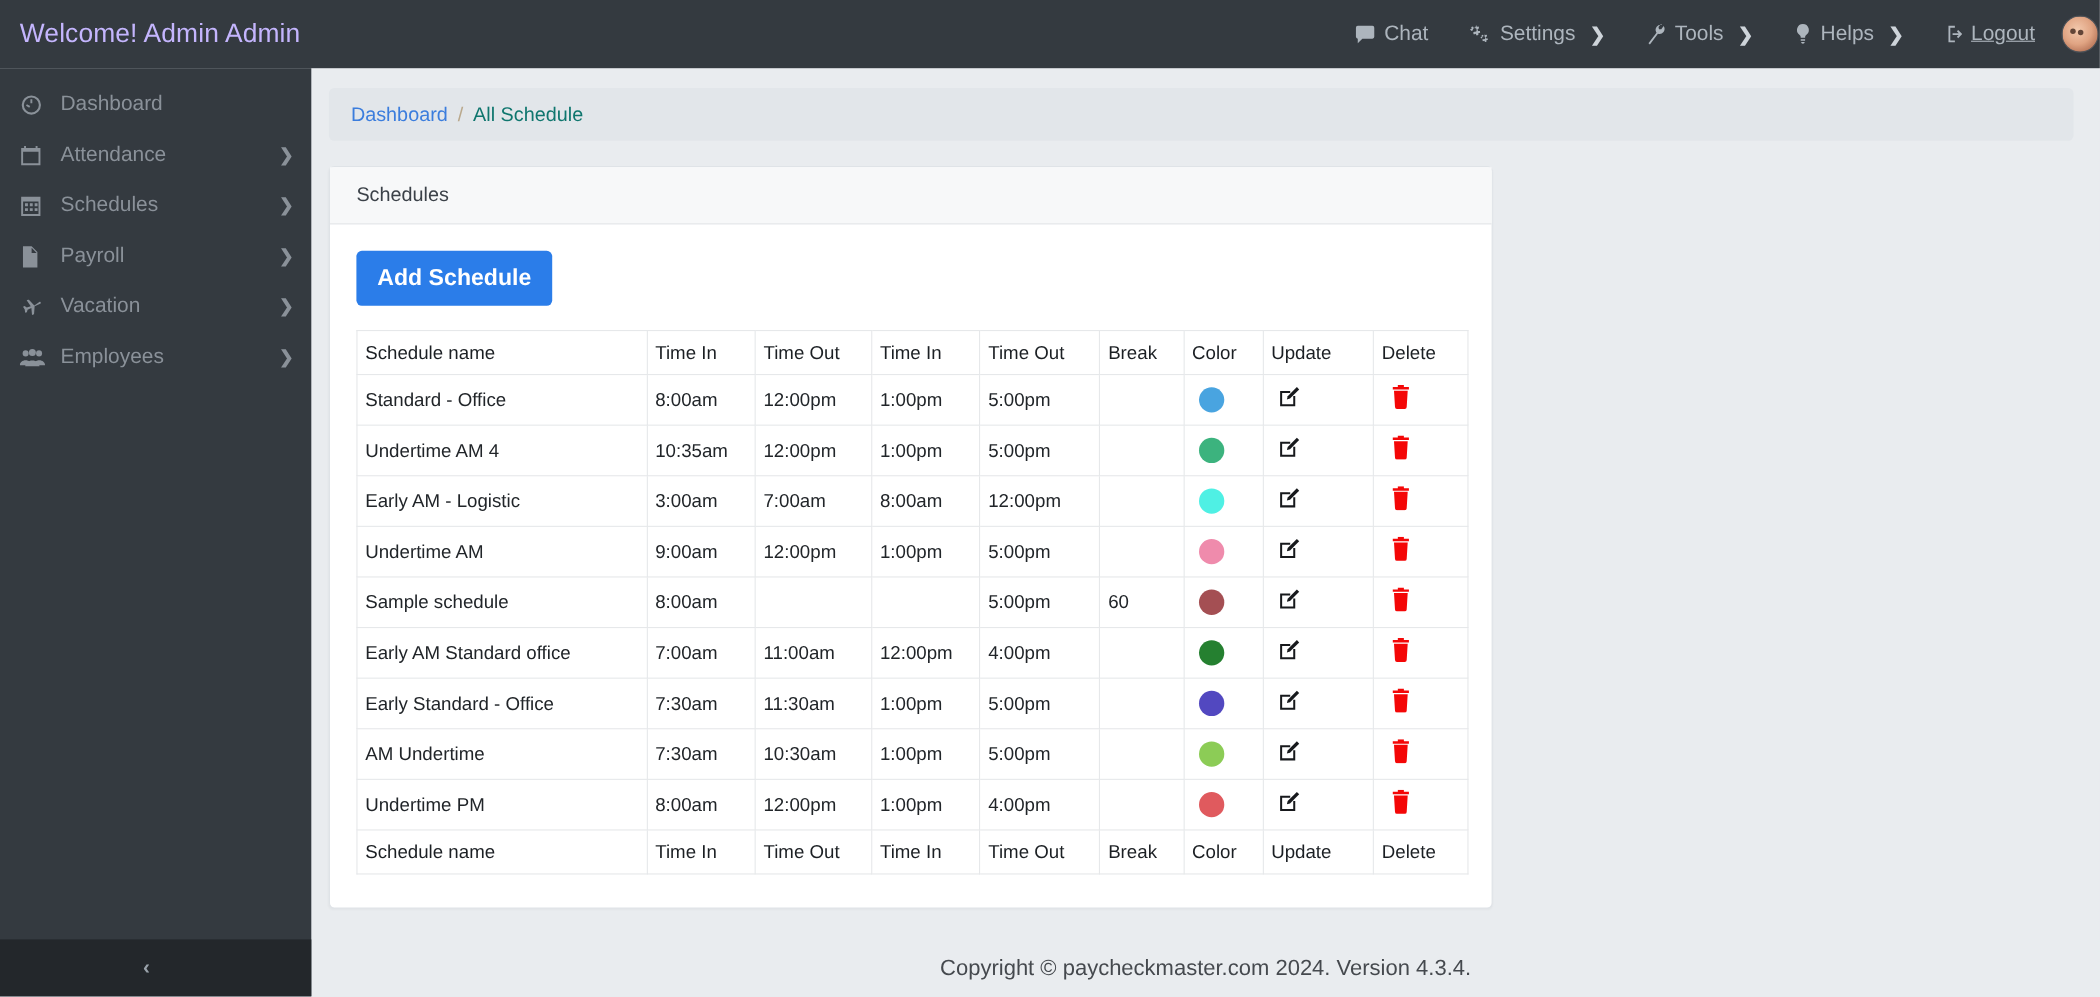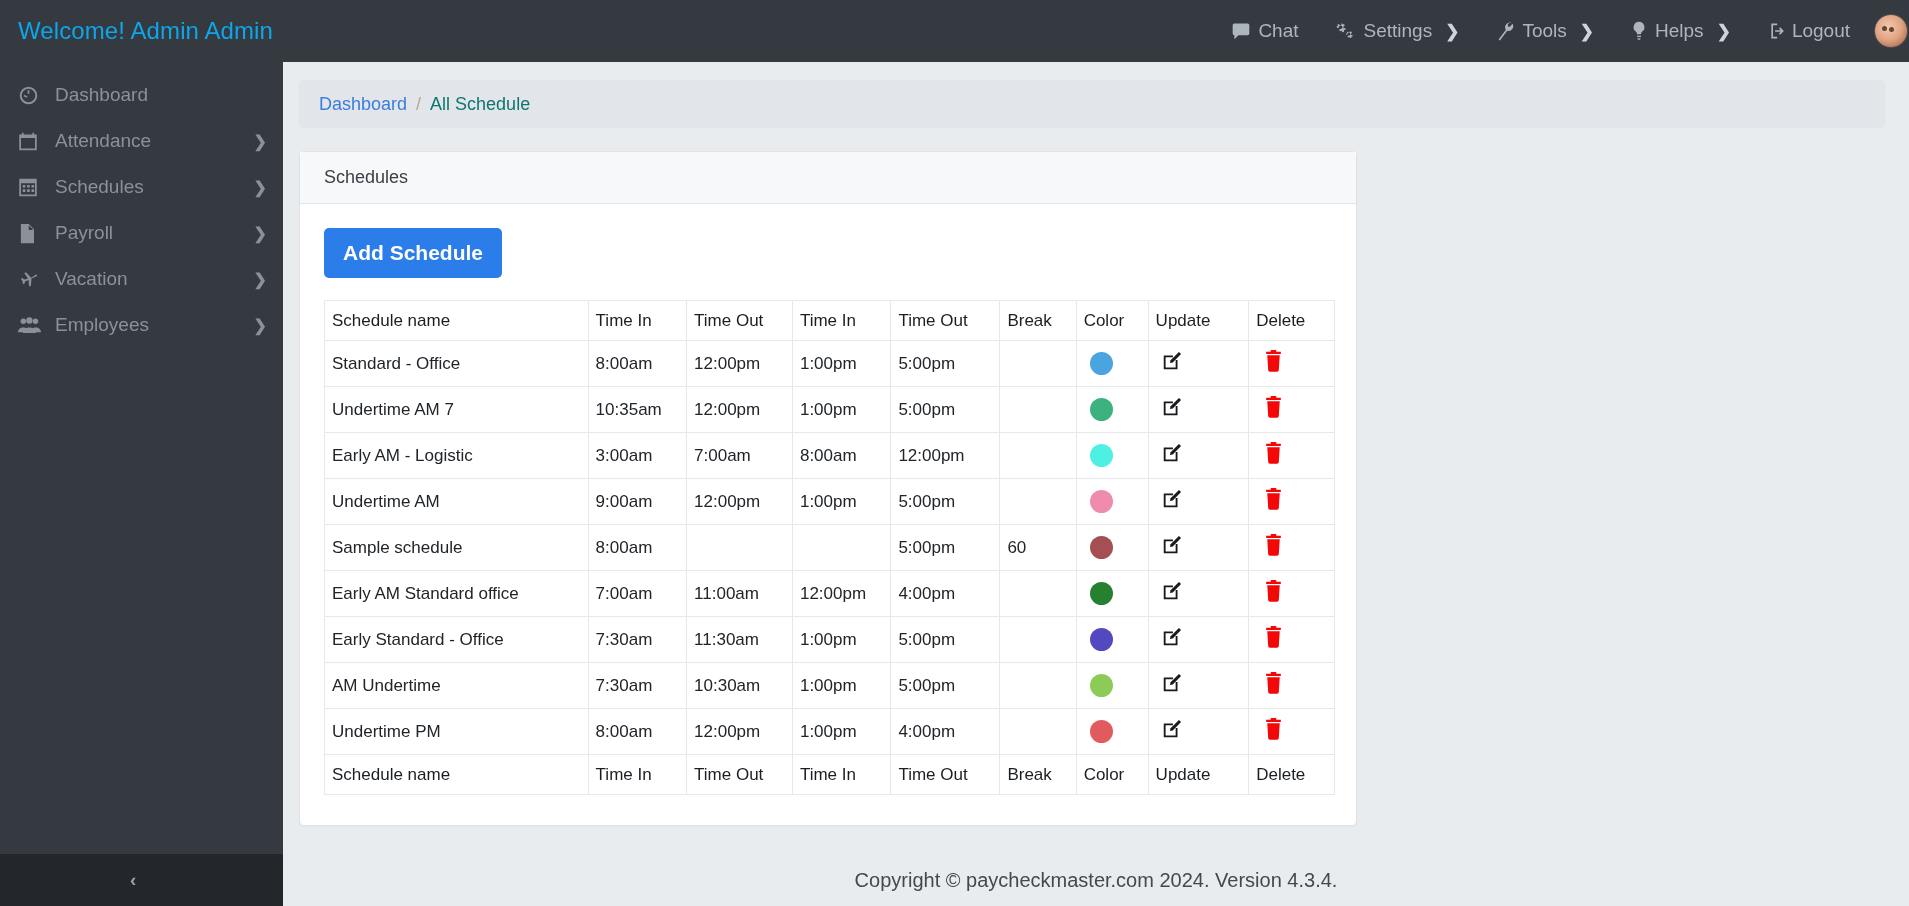--- a/index.html
+++ b/index.html
@@ -13,21 +13,21 @@
 
   
   .topbar {
     position: absolute; top: 0; left: 0;
     width: 1909px; height: 62px;
     background: #343a40;
     display: flex; align-items: center;
     z-index: 20;
   }
   .brand {
-    color: #0ea5e9; font-size: 24px; font-weight: 400;
+    color: #c4b5fd; font-size: 24px; font-weight: 400;
     padding-left: 18px; letter-spacing: .1px;
     white-space: nowrap;
   }
   .topnav {
     margin-left: auto; display: flex; align-items: center;
     height: 100%; padding-right: 1px;
   }
   .topnav-item {
     display: flex; align-items: center; gap: 7px;
     color: #adb5bd; font-size: 19px;
@@ -233,21 +233,21 @@
       <div class="topnav-item">
         <span class="topnav-icon">
           <svg width="18" height="20" viewBox="0 0 18 24">
               <path d="M9 1a6.5 6.5 0 0 0-3.6 11.9c.7.5 1 1.1 1.1 1.8l.1 1.3h4.8l.1-1.3c.1-.7.4-1.3 1.1-1.8A6.5 6.5 0 0 0 9 1zM6.6 17.6h4.8v1.6H6.6zM7.1 20.6h3.8c0 1.2-.8 1.9-1.9 1.9s-1.9-.7-1.9-1.9z"></path>
             </svg>
         </span>
         <span>Helps</span>
         <span class="caret">❯</span>
       </div>
 
-      <div class="topnav-item" style="gap:3px;">
+      <div class="topnav-item" style="gap:3px;text-decoration:underline;">
         <span class="topnav-icon">
           <svg width="22" height="20" viewBox="0 0 24 24">
               <path d="M4 3h7v2H6v14h5v2H4zM14.6 7.6L13.2 9l2 2H8.5v2h6.7l-2 2 1.4 1.4L19 12z"></path>
             </svg>
         </span>
         <span>Logout</span>
       </div>
 
       <div class="avatar"></div>
     </div>
@@ -390,21 +390,21 @@
                   <td><button class="ico-btn" style="margin-left:8px;">
                       <span>
                         <svg width="19" height="22" viewBox="0 0 20 24" fill="#f40707">
                           <path d="M7 0h6v2h5v2.4H2V2h5z"></path>
                           <path d="M3.2 5.6h13.6l-1 16.3a2 2 0 0 1-2 1.9H6.2a2 2 0 0 1-2-1.9z"></path>
                         </svg>
                       </span>
                     </button></td>
                 </tr>
                 <tr>
-                  <td>Undertime AM 7</td>
+                  <td>Undertime AM 4</td>
                   <td>10:35am</td>
                   <td>12:00pm</td>
                   <td>1:00pm</td>
                   <td>5:00pm</td>
                   <td></td>
                   <td>
                     <span class="color-dot" style="background: rgb(60, 179, 126);"></span>
                   </td>
                   <td><button class="ico-btn">
                       <span>

